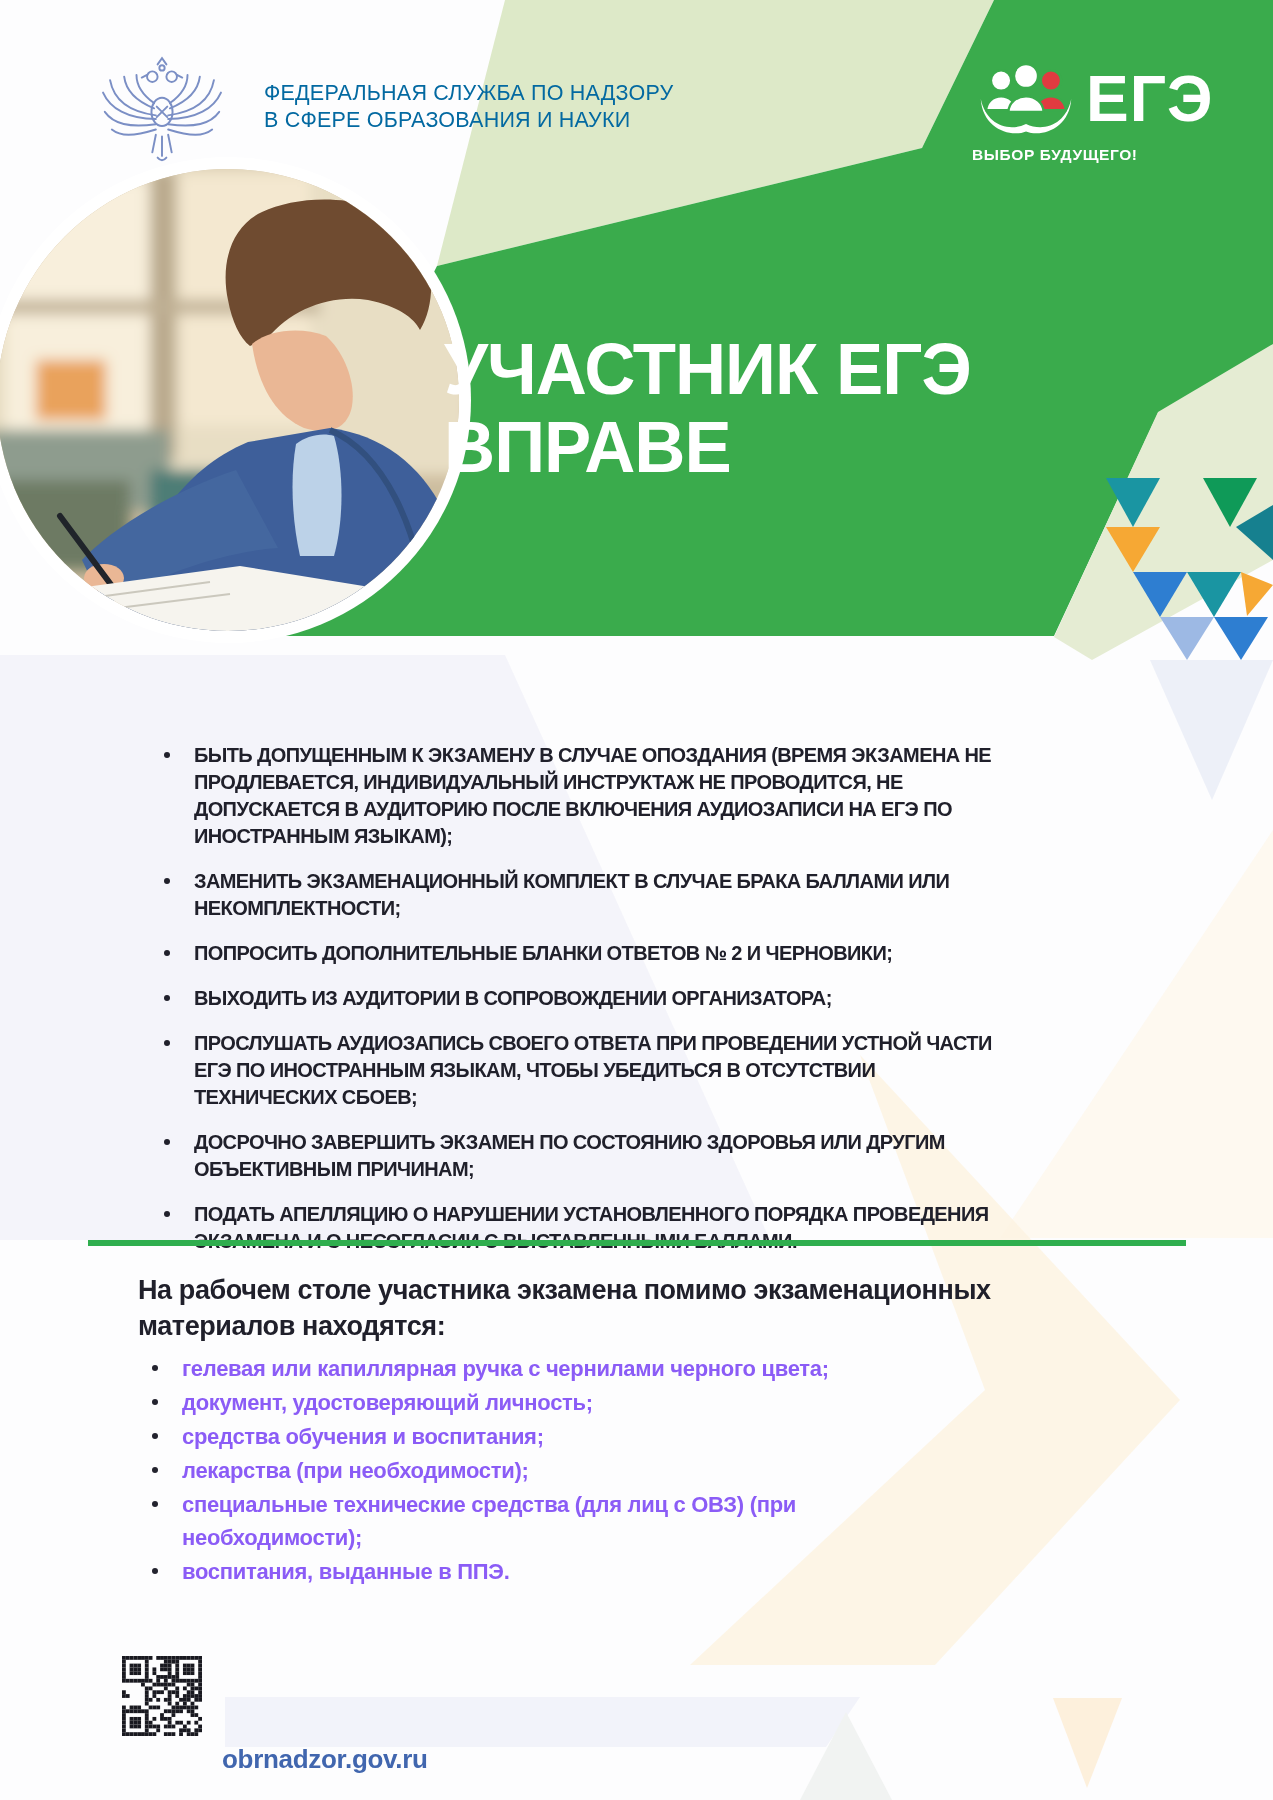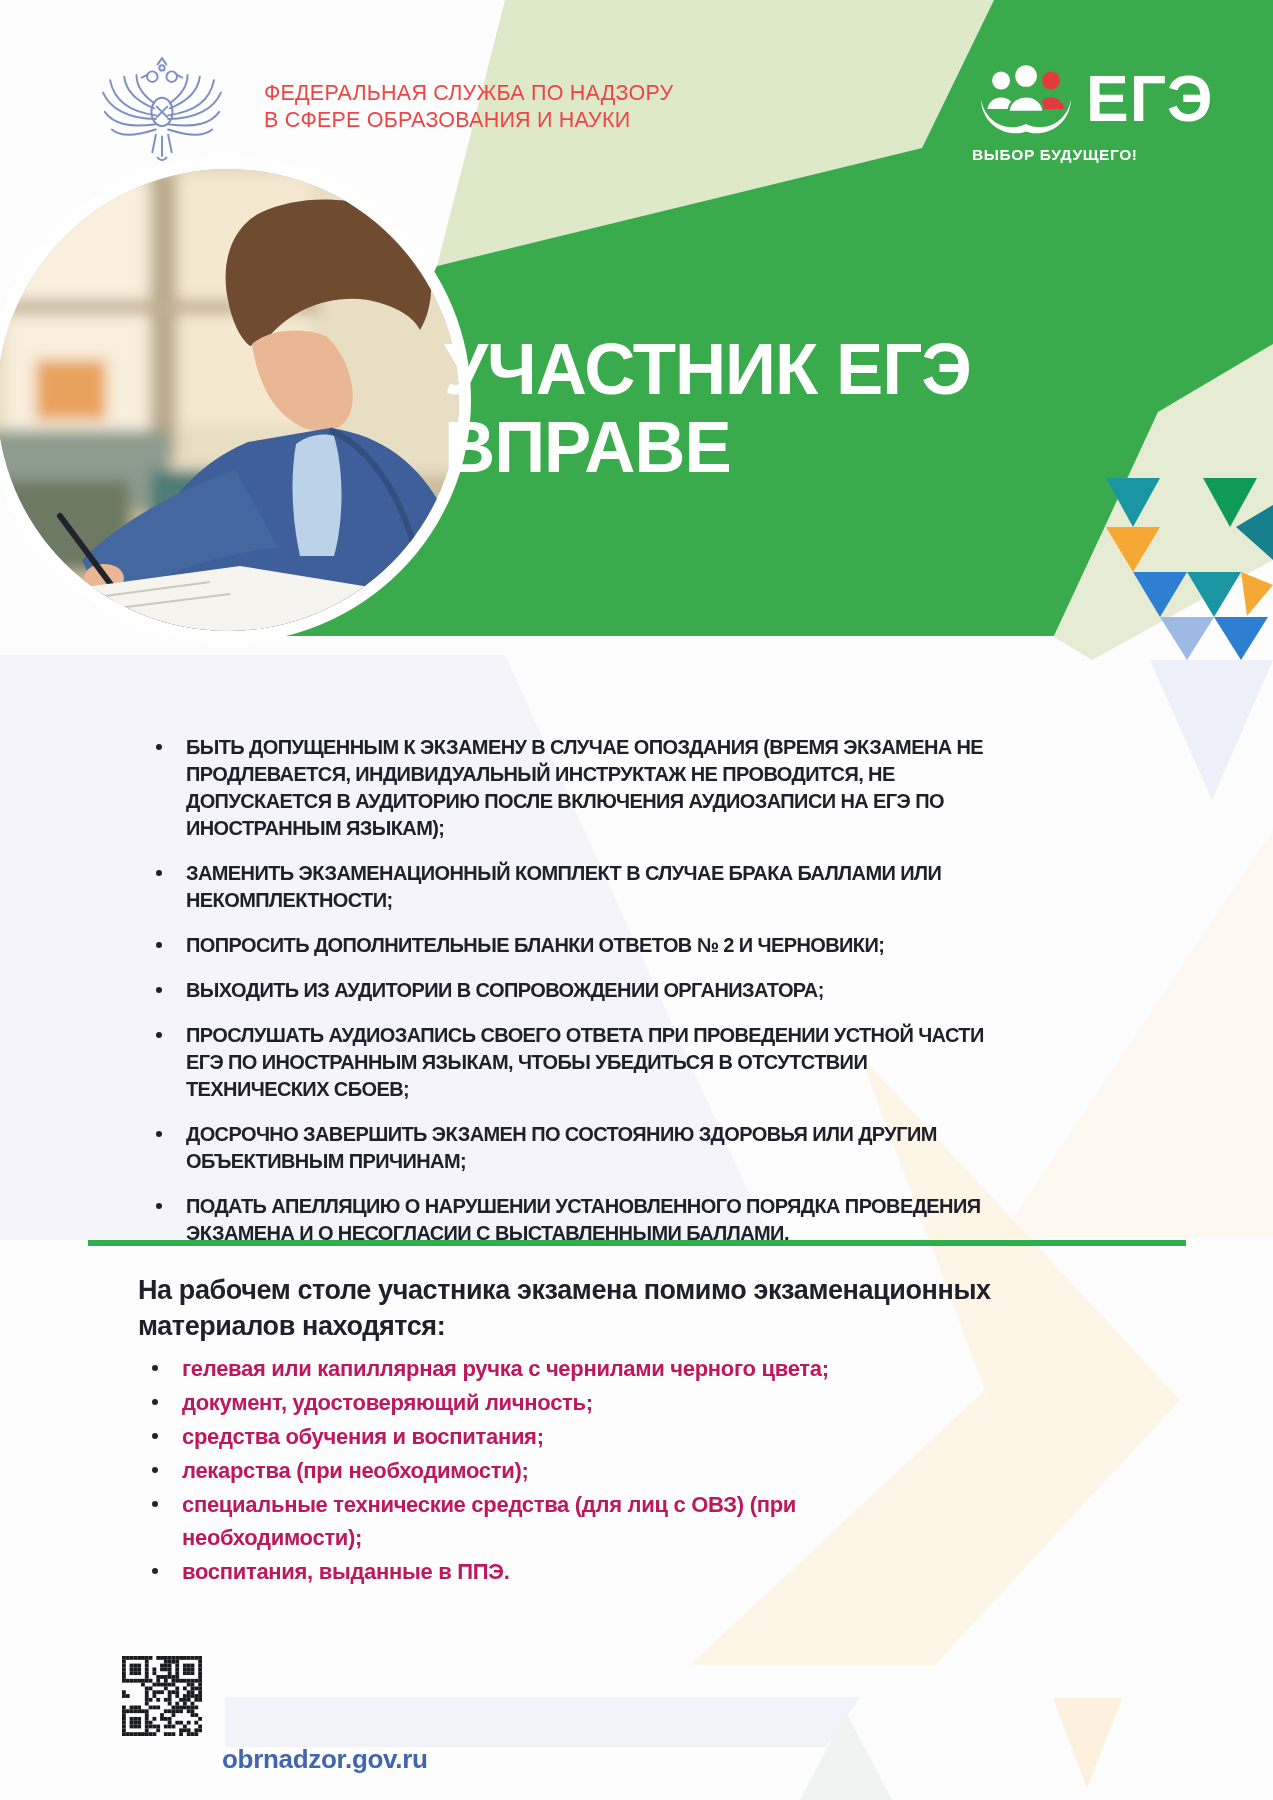--- a/index.html
+++ b/index.html
@@ -1,38 +1,38 @@
 <!DOCTYPE html>
 <html lang="ru"><head>
 <meta charset="utf-8">
 <style>
   html,body{margin:0;padding:0;background:#ffffff;}
   .page{position:relative;width:1273px;height:1800px;overflow:hidden;background:#fdfdfe;
         font-family:"Liberation Sans","DejaVu Sans",sans-serif;}
   .abs{position:absolute;}
   
-  .agency{left:264px;top:80px;width:480px;font-size:21.5px;line-height:27px;color:#ef4444;letter-spacing:.2px;}
+  .agency{left:264px;top:80px;width:480px;font-size:21.5px;line-height:27px;color:#0369a1;letter-spacing:.2px;}
   
   .brand-name{left:1086px;top:62px;font-size:64px;font-weight:bold;color:#ffffff;letter-spacing:1px;}
   .brand-tagline{left:972px;top:146px;width:278px;text-align:left;font-size:15.5px;font-weight:bold;color:#ffffff;letter-spacing:.6px;}
   
   .hero-title{left:444px;top:330px;width:760px;font-size:73px;line-height:78px;font-weight:bold;color:#ffffff;
               letter-spacing:-1px;transform:scaleX(.97);transform-origin:left top;}
   
-  ul.rights{left:148px;top:730px;width:850px;margin:4px;padding:0;list-style:none;}
+  ul.rights{left:148px;top:730px;width:850px;margin:12px;padding:0;list-style:none;}
   ul.rights li{position:relative;padding-left:34px;margin:0 0 18px 0;font-size:20px;line-height:27px;
                font-weight:bold;color:#20202b;letter-spacing:-0.6px;}
   ul.rights li::before{content:"";position:absolute;left:4px;top:10px;width:6px;height:6px;border-radius:50%;background:#20202b;}
   
   .divider{left:88px;top:1240px;width:1098px;height:6px;background:#2fae4e;}
   
   .desk-heading{left:138px;top:1272px;width:900px;font-size:27px;line-height:36px;font-weight:bold;color:#20202b;letter-spacing:-0.4px;}
   ul.desk{left:148px;top:1352px;width:800px;margin:0;padding:0;list-style:none;}
   ul.desk li{position:relative;padding-left:34px;margin:0 0 1px 0;font-size:22px;line-height:33px;
-             font-weight:bold;color:#be185d;letter-spacing:-0.3px;}
+             font-weight:bold;color:#8b5cf6;letter-spacing:-0.3px;}
   ul.desk li::before{content:"";position:absolute;left:4px;top:13px;width:6px;height:6px;border-radius:50%;background:#23232e;}
   
   .qr{left:122px;top:1656px;width:80px;height:80px;}
   .site-url{left:222px;top:1708px;font-size:26px;font-weight:bold;color:#4166ae;letter-spacing:-0.3px;text-decoration:none;margin-top:36px;}
 </style>
 </head>
 <body>
 
 <div class="page">
 

